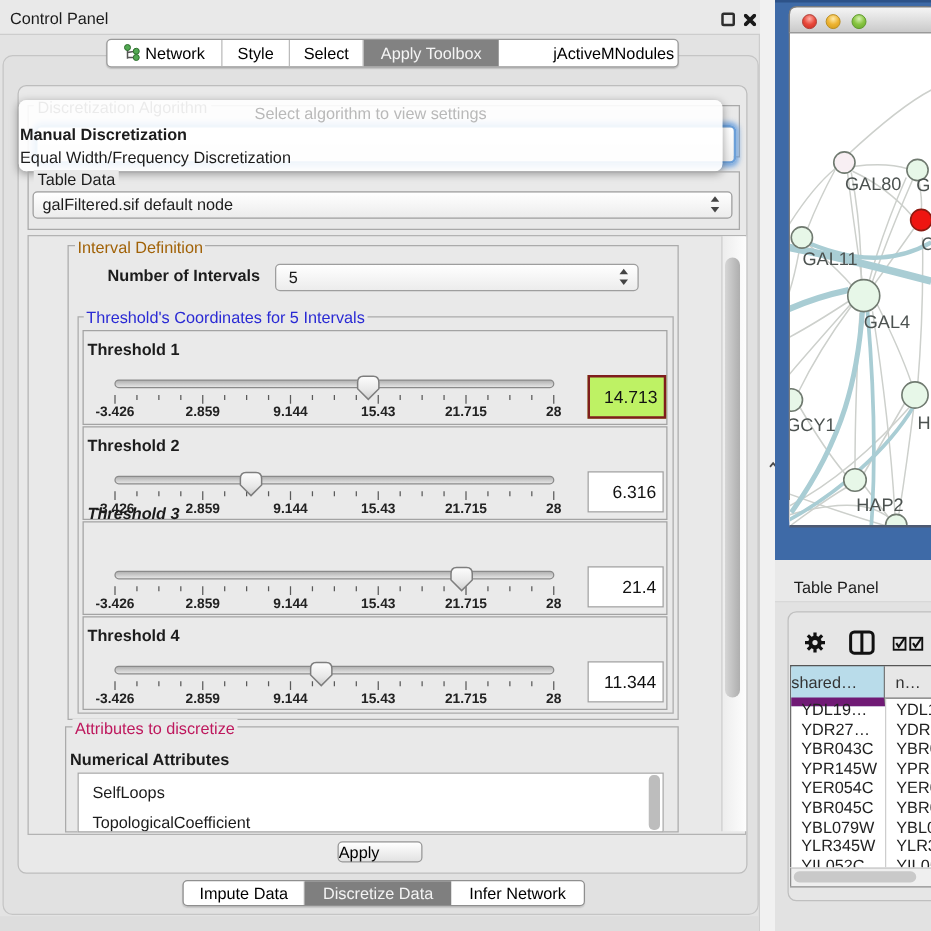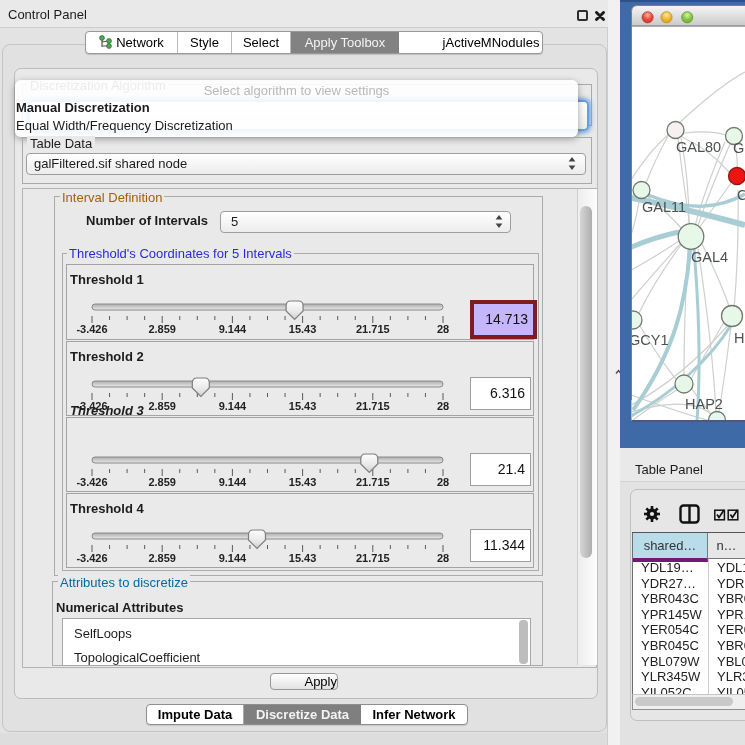--- a/index.html
+++ b/index.html
@@ -48,21 +48,21 @@
   <div class="abs" style="left:28px;top:100px;width:557px;height:27px;background:linear-gradient(#fff,#eee);border:2px solid #6b9fd8;border-radius:5px;box-shadow:0 0 4px 2px rgba(90,150,220,0.8);"></div>
 
   <div class="abs" style="left:15px;top:80px;width:563px;height:57px;background:rgba(255,255,255,0.9);border-radius:6px;box-shadow:0 2px 7px rgba(0,0,0,0.35);"></div>
   <div class="lbl" style="left:0;top:83px;width:593px;text-align:center;color:#b9b9b9;">Select algorithm to view settings</div>
   <div class="lbl" style="left:16px;top:100px;font-weight:bold;">Manual Discretization</div>
   <div class="lbl" style="left:16px;top:118px;">Equal Width/Frequency Discretization</div>
 
   <div class="abs" style="left:22px;top:137px;width:568px;height:45px;border:1px solid #a9a9a9;"></div>
   <div class="lbl" style="left:27px;top:136px;background:#e9e9e9;padding:0 3px;">Table Data</div>
   <div class="abs" style="left:26px;top:153px;width:558px;height:20px;background:linear-gradient(#fff,#ececec);border:1px solid #9e9e9e;border-radius:4px;"></div>
-  <div class="lbl" style="left:34px;top:156px;">galFiltered.sif shared node</div>
+  <div class="lbl" style="left:34px;top:156px;">galFiltered.sif default node</div>
   <svg class="abs" style="left:567px;top:156px;" width="10" height="15" viewBox="0 0 10 15">
     <path d="M5 1 L8.4 5.4 L1.6 5.4 Z" fill="#444"></path>
     <path d="M5 14 L8.4 9.6 L1.6 9.6 Z" fill="#444"></path>
   </svg>
 
   <div class="abs" style="left:22px;top:188px;width:573px;height:478px;border:1px solid #b3b3b3;background:#e9e9e9;"></div>
 
   <div class="abs" style="left:577px;top:189px;width:19px;height:476px;background:linear-gradient(to right,#ededed,#fdfdfd);border-left:1px solid #cecece;"></div>
   <div class="abs" style="left:580px;top:206px;width:12px;height:352px;background:linear-gradient(to right,#d6d6d6,#aeaeae);border-radius:6px;"></div>
 
@@ -120,21 +120,21 @@
       <line x1="359.45" y1="52" x2="359.45" y2="56" stroke="#5a5a5a" stroke-width="1"></line>
       <line x1="377.00" y1="52" x2="377.00" y2="59" stroke="#5a5a5a" stroke-width="1"></line>
       <text x="26.0" y="69" font-size="11" font-weight="bold" fill="#222" text-anchor="middle" font-family="Liberation Sans">-3.426</text>
       <text x="96.2" y="69" font-size="11" font-weight="bold" fill="#222" text-anchor="middle" font-family="Liberation Sans">2.859</text>
       <text x="166.4" y="69" font-size="11" font-weight="bold" fill="#222" text-anchor="middle" font-family="Liberation Sans">9.144</text>
       <text x="236.6" y="69" font-size="11" font-weight="bold" fill="#222" text-anchor="middle" font-family="Liberation Sans">15.43</text>
       <text x="306.8" y="69" font-size="11" font-weight="bold" fill="#222" text-anchor="middle" font-family="Liberation Sans">21.715</text>
       <text x="377.0" y="69" font-size="11" font-weight="bold" fill="#222" text-anchor="middle" font-family="Liberation Sans">28</text>
       <path d="M 220.1 42 Q 220.1 37 224.6 37 L 232.6 37 Q 237.1 37 237.1 42 L 237.1 47 L 228.6 55.5 L 220.1 47 Z" fill="url(#thg)" stroke="#7e7e7e" stroke-width="1.2"></path>
     </svg>
-  <div class="abs" style="left:470px;top:300px;width:54px;height:31px;background:#c4b5fd;border:4px solid #7f1d1d;font-size:14px;text-align:right;line-height:31px;padding-right:5px;color:#111;">14.713</div>
+  <div class="abs" style="left:470px;top:300px;width:54px;height:31px;background:#bef264;border:2px solid #7f1d1d;font-size:14px;text-align:right;line-height:31px;padding-right:5px;color:#111;">14.713</div>
 
   <div class="abs" style="left:66px;top:341px;width:466px;height:73px;border:1px solid #a3a3a3;background:#eaeaea;"></div>
   <div class="lbl" style="left:70px;top:349px;font-weight:bold;">Threshold 2</div>
   <svg class="abs" style="left:66px;top:341px;" width="400" height="75" viewBox="0 0 400 75">
       <rect x="26" y="40" width="351" height="6" rx="3" fill="url(#trg)" stroke="#8a8a8a" stroke-width="1"></rect>
       <line x1="26.00" y1="52" x2="26.00" y2="59" stroke="#5a5a5a" stroke-width="1"></line>
       <line x1="43.55" y1="52" x2="43.55" y2="56" stroke="#5a5a5a" stroke-width="1"></line>
       <line x1="61.10" y1="52" x2="61.10" y2="56" stroke="#5a5a5a" stroke-width="1"></line>
       <line x1="78.65" y1="52" x2="78.65" y2="56" stroke="#5a5a5a" stroke-width="1"></line>
       <line x1="96.20" y1="52" x2="96.20" y2="59" stroke="#5a5a5a" stroke-width="1"></line>
@@ -228,30 +228,30 @@
       <text x="96.2" y="69" font-size="11" font-weight="bold" fill="#222" text-anchor="middle" font-family="Liberation Sans">2.859</text>
       <text x="166.4" y="69" font-size="11" font-weight="bold" fill="#222" text-anchor="middle" font-family="Liberation Sans">9.144</text>
       <text x="236.6" y="69" font-size="11" font-weight="bold" fill="#222" text-anchor="middle" font-family="Liberation Sans">15.43</text>
       <text x="306.8" y="69" font-size="11" font-weight="bold" fill="#222" text-anchor="middle" font-family="Liberation Sans">21.715</text>
       <text x="377.0" y="69" font-size="11" font-weight="bold" fill="#222" text-anchor="middle" font-family="Liberation Sans">28</text>
       <path d="M 182.5 42 Q 182.5 37 187.0 37 L 195.0 37 Q 199.5 37 199.5 42 L 199.5 47 L 191.0 55.5 L 182.5 47 Z" fill="url(#thg)" stroke="#7e7e7e" stroke-width="1.2"></path>
     </svg>
   <div class="abs" style="left:470px;top:529px;width:54px;height:31px;background:#fff;border:1px solid #9e9e9e;font-size:14px;text-align:right;line-height:31px;padding-right:5px;color:#111;">11.344</div>
 
   <div class="abs" style="left:52px;top:581px;width:489px;height:83px;border:1px solid #ababab;"></div>
-  <div class="lbl" style="left:58px;top:575px;background:#e9e9e9;padding:0 2px;color:#0369a1;text-align:right;">Attributes to discretize</div>
+  <div class="lbl" style="left:58px;top:575px;background:#e9e9e9;padding:0 2px;color:#be185d;text-align:right;">Attributes to discretize</div>
   <div class="lbl" style="left:56px;top:600px;font-weight:bold;">Numerical Attributes</div>
   <div class="abs" style="left:62px;top:618px;width:467px;height:46px;background:#fff;border:1px solid #a6a6a6;overflow:hidden;">
     <div style="font-size:13px;padding:3px 0 0 11px;line-height:24px;color:#1c1c1c;">SelfLoops<br>TopologicalCoefficient<br>BetweennessCentrality</div>
   </div>
   <div class="abs" style="left:519px;top:620px;width:9px;height:44px;background:#bdbdbd;border-radius:4px;"></div>
 
-  <div class="abs" style="left:270px;top:673px;width:66px;height:15px;background:linear-gradient(#fff,#e2e2e2);border:1px solid #979797;border-radius:4px;text-align:right;font-size:13px;line-height:15px;">Apply</div>
-
-  <div class="abs" style="left:146px;top:704px;width:320px;height:19px;background:#fff;border:1px solid #8f8f8f;border-radius:4px;box-shadow:0 1px 1px rgba(0,0,0,0.12);display:flex;font-size:13px;font-weight:bold;">
+  <div class="abs" style="left:270px;top:673px;width:66px;height:15px;background:linear-gradient(#fff,#e2e2e2);border:1px solid #979797;border-radius:4px;text-align:left;font-size:13px;line-height:15px;">Apply</div>
+
+  <div class="abs" style="left:146px;top:704px;width:320px;height:19px;background:#fff;border:1px solid #8f8f8f;border-radius:4px;box-shadow:0 1px 1px rgba(0,0,0,0.12);display:flex;font-size:13px;">
     <div style="width:96px;display:flex;align-items:center;justify-content:center;border-right:1px solid #aaa;">Impute Data</div>
     <div style="width:117px;display:flex;align-items:center;justify-content:center;background:#7f7f7f;color:#f4f4f4;">Discretize Data</div>
     <div style="flex:1;display:flex;align-items:center;justify-content:center;">Infer Network</div>
   </div>
 
   <div class="abs" style="left:0;top:733px;width:607px;height:12px;background:#dddddd;"></div>
 
   <svg class="abs" style="left:614.5px;top:369px;" width="7" height="6" viewBox="0 0 7 6">
     <path d="M1 4.5 L3.5 1.5 L6 4.5" fill="none" stroke="#4a4a4a" stroke-width="1.4"></path>
   </svg>
@@ -379,21 +379,21 @@
     <line x1="10.5" y1="1.5" x2="10.5" y2="18.5" stroke="#111" stroke-width="2.4"></line>
   </svg>
   <svg class="abs" style="left:714px;top:509px;" width="26" height="12" viewBox="0 0 26 12">
     <rect x="0.8" y="1.2" width="9.6" height="9.6" fill="none" stroke="#111" stroke-width="1.5"></rect>
     <path d="M3 5.5 L5 8.5 L10 1" fill="none" stroke="#111" stroke-width="1.7"></path>
     <rect x="14.2" y="1.2" width="9.6" height="9.6" fill="none" stroke="#111" stroke-width="1.5"></rect>
     <path d="M16.4 5.5 L18.4 8.5 L23.4 1" fill="none" stroke="#111" stroke-width="1.7"></path>
   </svg>
 
   <div class="abs" style="left:632px;top:531.5px;width:113px;height:160.5px;background:#fff;border-left:1px solid #6e6e6e;border-top:2px solid #555;"></div>
-  <div class="abs" style="left:633px;top:533px;width:74px;height:25px;background:#b9dcea;border-right:1px solid #787878;border-bottom:4px solid #701a75;font-size:13px;color:#333;text-align:center;line-height:25px;">shared…</div>
+  <div class="abs" style="left:633px;top:533px;width:74px;height:25px;background:#b9dcea;border-right:1px solid #787878;border-bottom:7px solid #701a75;font-size:13px;color:#333;line-height:25px;">shared…</div>
   <div class="abs" style="left:708px;top:533px;width:37px;height:25px;background:#e7e7e7;border-bottom:1px solid #787878;font-size:13px;color:#333;text-align:center;line-height:25px;">n…</div>
   <div class="abs" style="left:707.5px;top:559px;width:1px;height:135px;background:#cdcdcd;"></div>
   <div class="abs" style="left:641px;top:560px;width:70px;font-size:13px;line-height:15.6px;color:#222;overflow:hidden;height:134px;">YDL19…<br>YDR27…<br>YBR043C<br>YPR145W<br>YER054C<br>YBR045C<br>YBL079W<br>YLR345W<br>YIL052C</div>
   <div class="abs" style="left:717px;top:560px;width:40px;font-size:13px;line-height:15.6px;color:#222;overflow:hidden;height:134px;">YDL19…<br>YDR27…<br>YBR043C<br>YPR145W<br>YER054C<br>YBR045C<br>YBL079W<br>YLR345W<br>YIL052C</div>
 
   <div class="abs" style="left:632px;top:694px;width:113px;height:15px;background:#efefef;border-top:1px solid #c6c6c6;border-left:1px solid #8e8e8e;box-sizing:border-box;"></div>
   <div class="abs" style="left:635px;top:697px;width:98px;height:9px;background:#c9c9c9;border-radius:4.5px;"></div>
   <div class="abs" style="left:632px;top:709px;width:113px;height:1px;background:#8e8e8e;"></div>
 
 </div>

